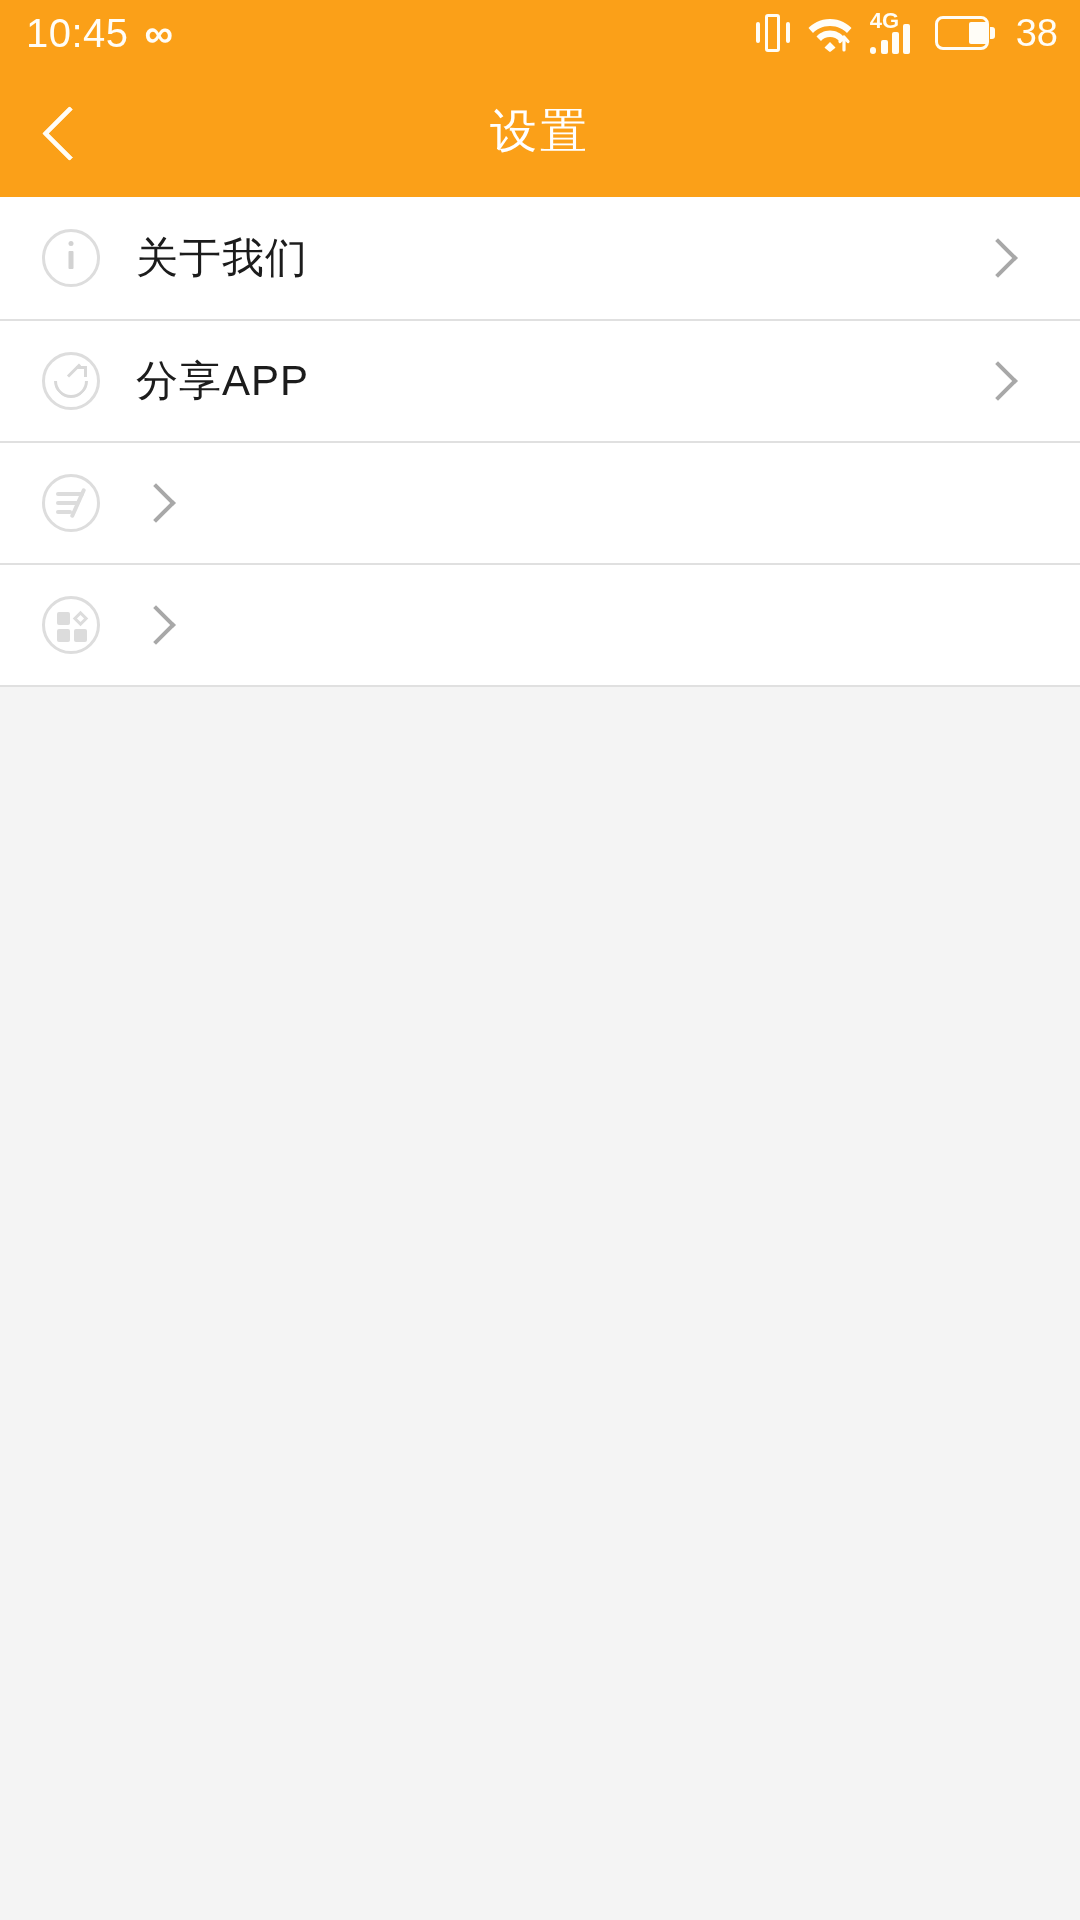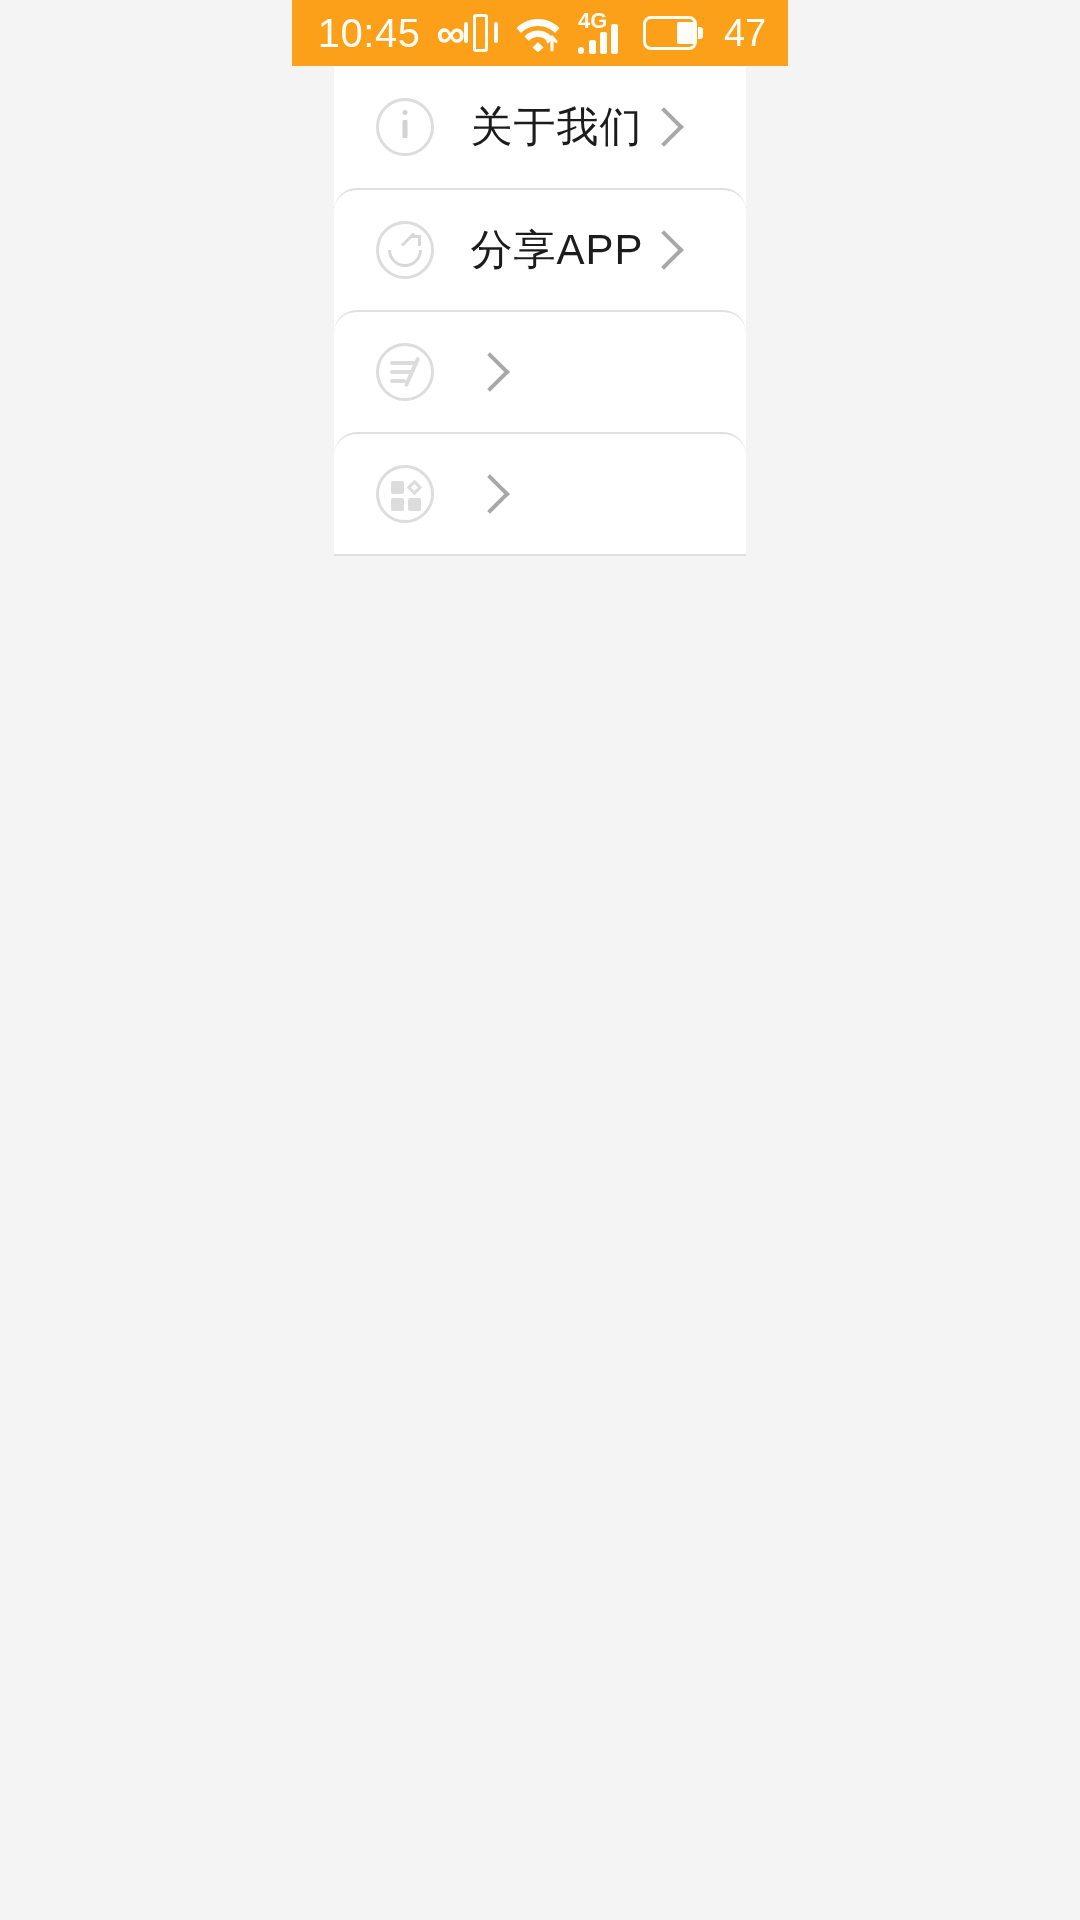--- a/index.html
+++ b/index.html
@@ -149,21 +149,21 @@
   }
   .row {
     height: 122px;
     display: flex;
     align-items: center;
     padding: 0 40px 0 42px;
     box-sizing: border-box;
     position: relative;
     background: #ffffff;
   }
-  .row + .row { border-top: 2px solid #e0e0e0; border-radius: 23px; }
+  .row + .row { border-top: 2px solid #e0e0e0; }
   .list { border-bottom: 2px solid #e0e0e0; }
 
   .row-icon {
     width: 58px; height: 58px;
     flex: 0 0 58px;
     border: 3px solid #dddddd;
     border-radius: 50%;
     box-sizing: border-box;
     position: relative;
     margin-right: 36px;
@@ -249,21 +249,21 @@
   .g-feat .c4 { left: 29px; top: 30px; }
   .g-feat .diamond {
     position: absolute; left: 30px; top: 14px;
     width: 11px; height: 11px;
     border: 3px solid #dcdcdc;
     box-sizing: border-box;
     transform: rotate(45deg);
   }
 
   .filler { flex: 1 1 auto; background: #f4f4f4; }
-  .screen { display: flex; flex-direction: column; height: 1920px; align-items: center; }
+  .screen { display: flex; flex-direction: column; height: 1920px; }
 </style>
 </head>
 <body>
 
 <div class="screen">
 
   <div class="statusbar">
     <div class="sb-left">
       <span class="sb-clock">10:45</span>
       <span class="sb-infinity">∞</span>
@@ -292,24 +292,30 @@
         <span class="bar b2"></span>
         <span class="bar b3"></span>
       </span>
 
       <span class="sb-icon ic-batt">
         <span class="shell"></span>
         <span class="fill"></span>
         <span class="cap"></span>
       </span>
 
-      <span class="sb-battnum">47</span>
+      <span class="sb-battnum">38</span>
     </div>
   </div>
 
+  <div class="appbar">
+    <div class="back-btn">
+      <span class="back-chevron"></span>
+    </div>
+    <div class="appbar-title">设置</div>
+  </div>
 
   <div class="list">
 
     <div class="row">
       <span class="row-icon g-info">
         <span class="dot"></span>
           <span class="stem"></span>
       </span>
       <span class="row-label">关于我们</span>
       <span class="row-chevron"></span>

